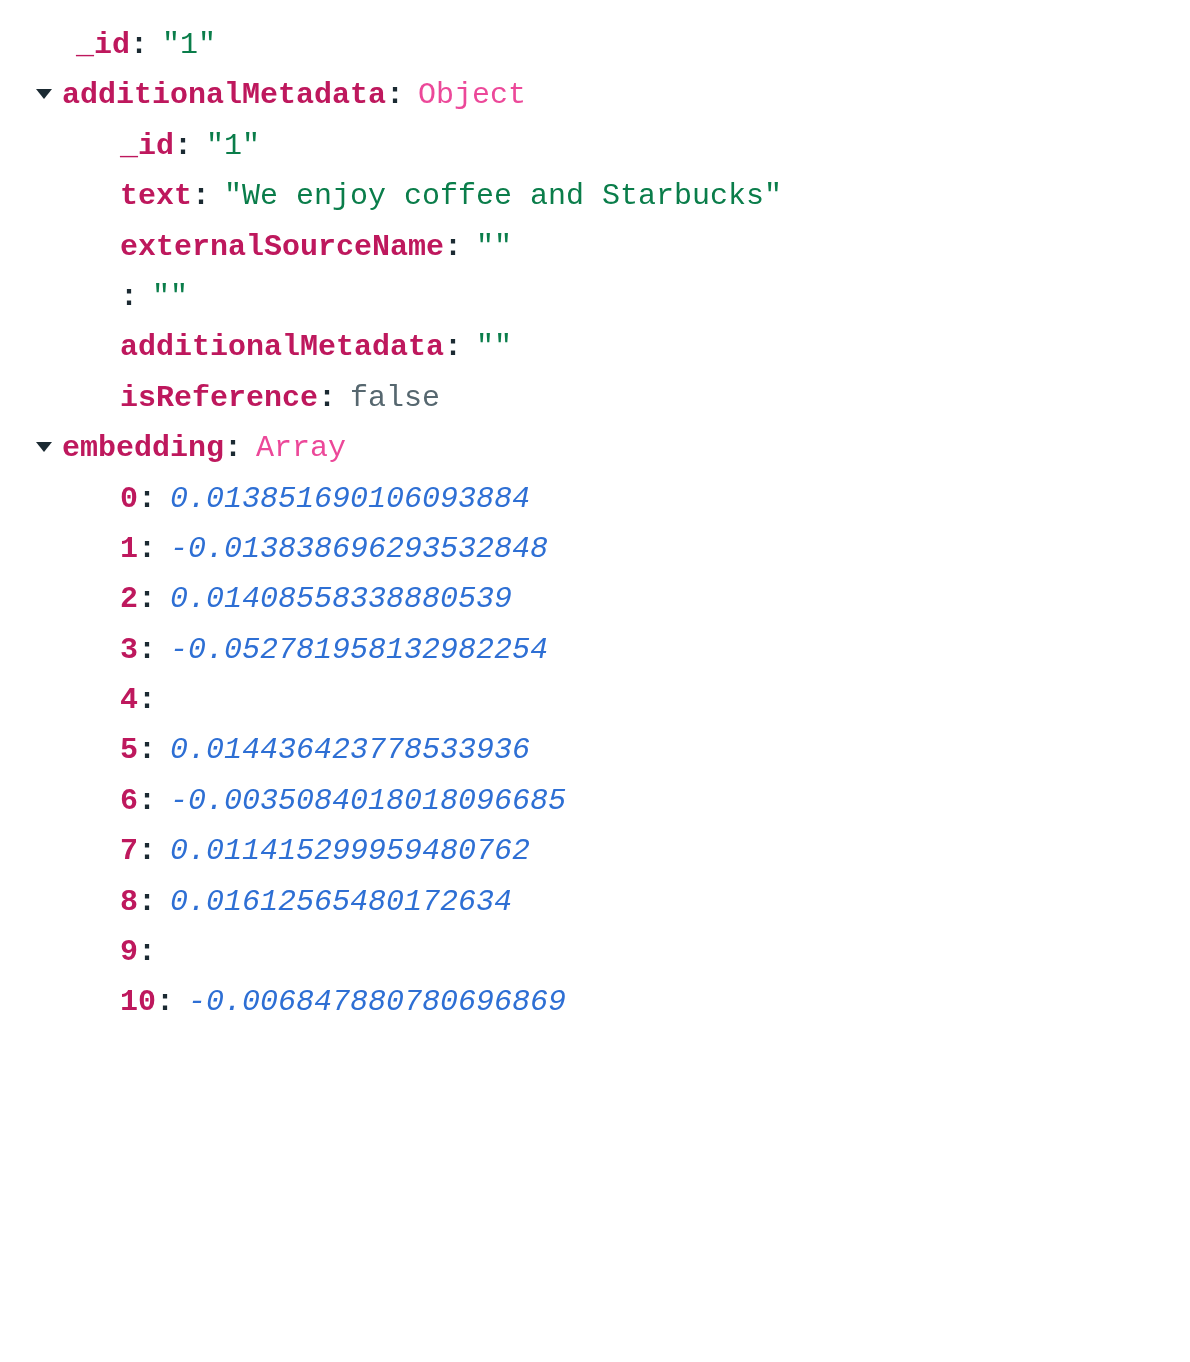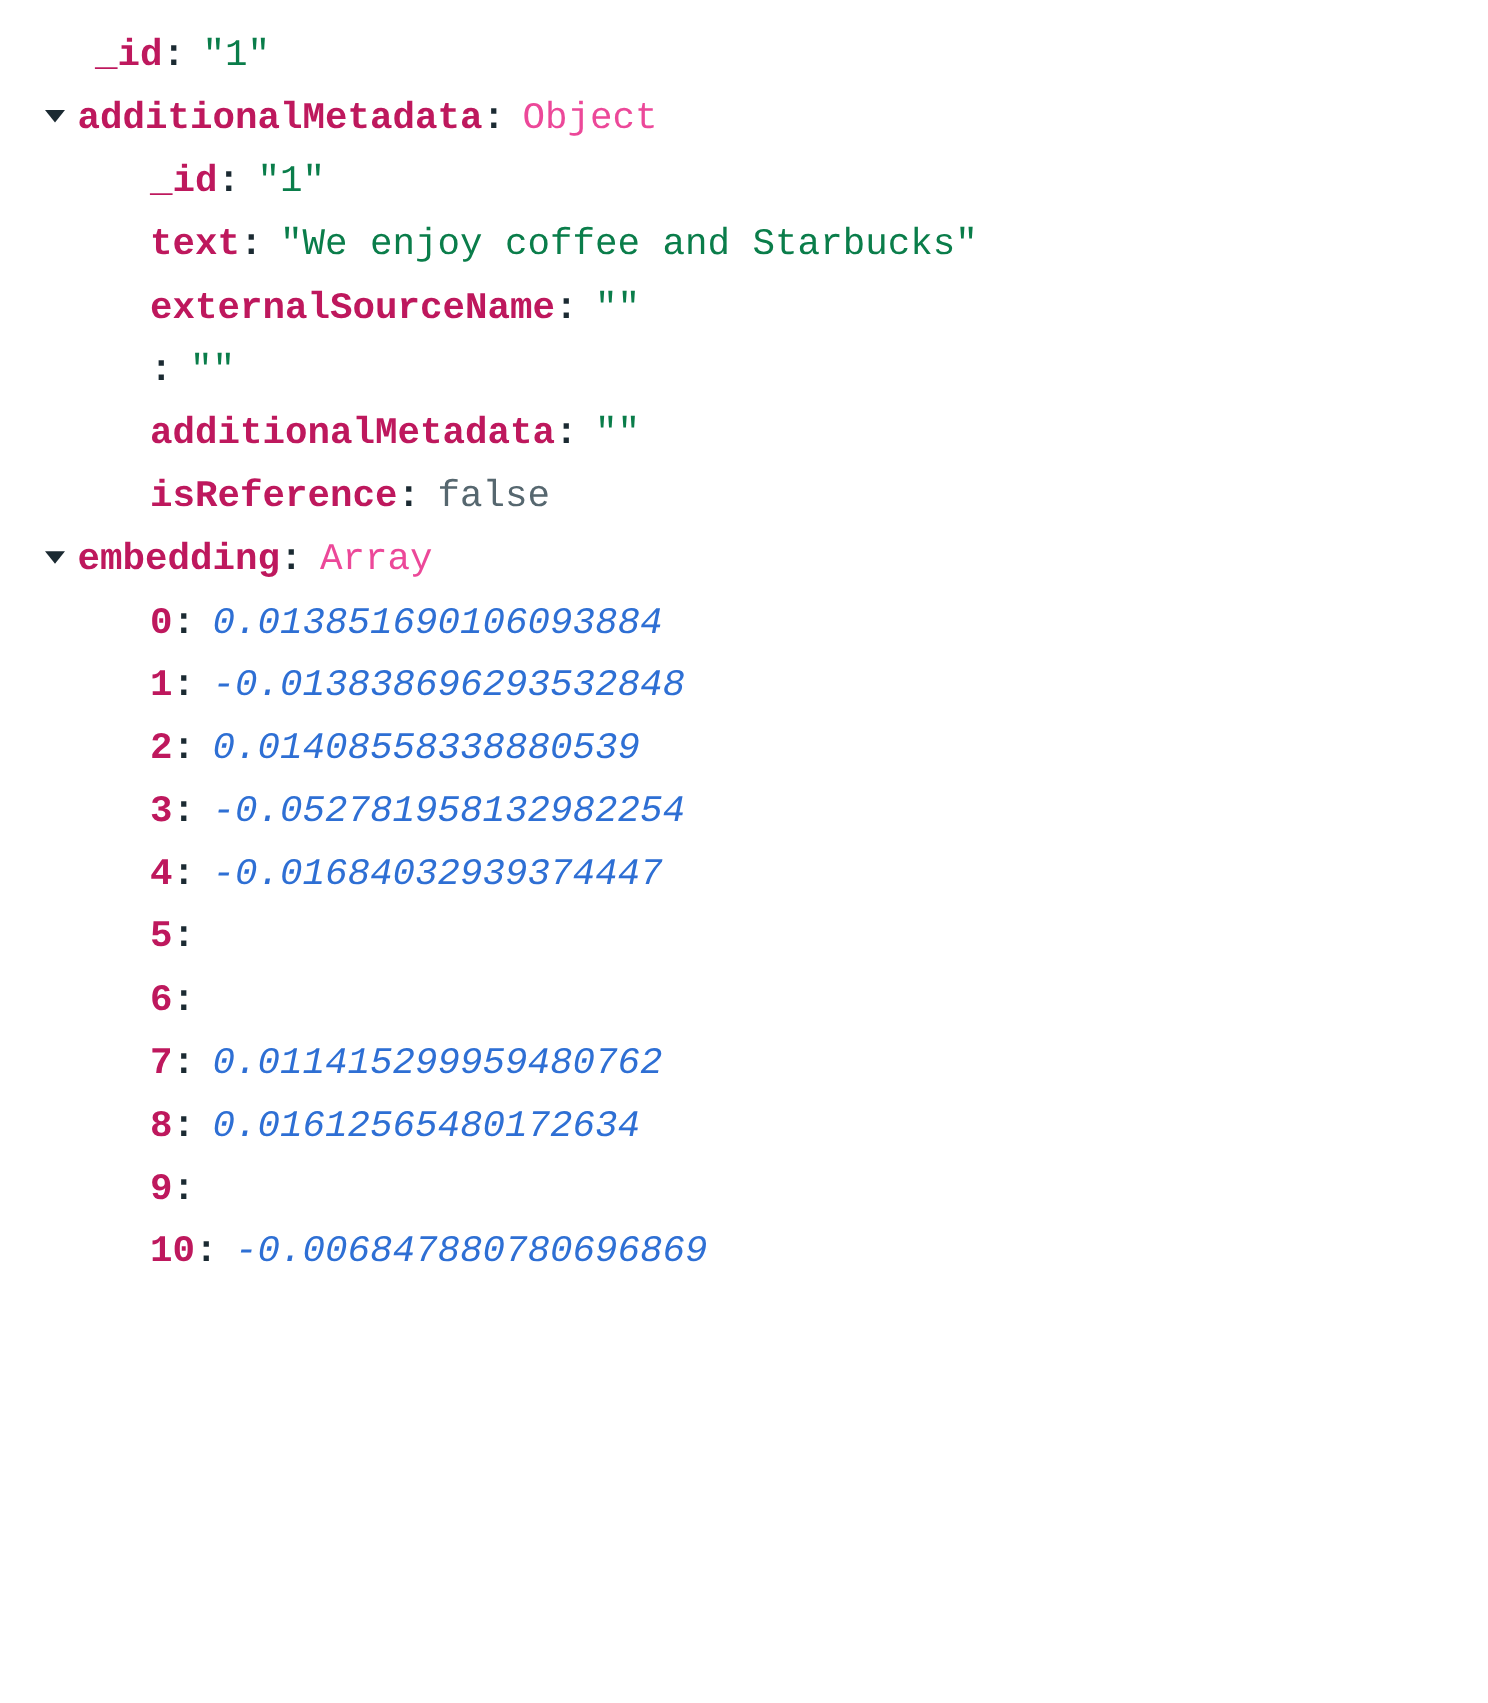--- a/index.html
+++ b/index.html
@@ -135,29 +135,30 @@
         <span class="val-number">0.01408558338880539</span>
       </div>
       <div class="row indent-1">
         <span class="key">3</span>
         <span class="colon">:</span>
         <span class="val-number">-0.052781958132982254</span>
       </div>
       <div class="row indent-1">
         <span class="key">4</span>
         <span class="colon">:</span>
-        <span class="val-number">-0.01684032939374447</span>
       </div>
       <div class="row indent-1">
         <span class="key">5</span>
         <span class="colon">:</span>
+        <span class="val-number">0.014436423778533936</span>
       </div>
       <div class="row indent-1">
         <span class="key">6</span>
         <span class="colon">:</span>
+        <span class="val-number">-0.0035084018018096685</span>
       </div>
       <div class="row indent-1">
         <span class="key">7</span>
         <span class="colon">:</span>
         <span class="val-number">0.011415299959480762</span>
       </div>
       <div class="row indent-1">
         <span class="key">8</span>
         <span class="colon">:</span>
         <span class="val-number">0.01612565480172634</span>

